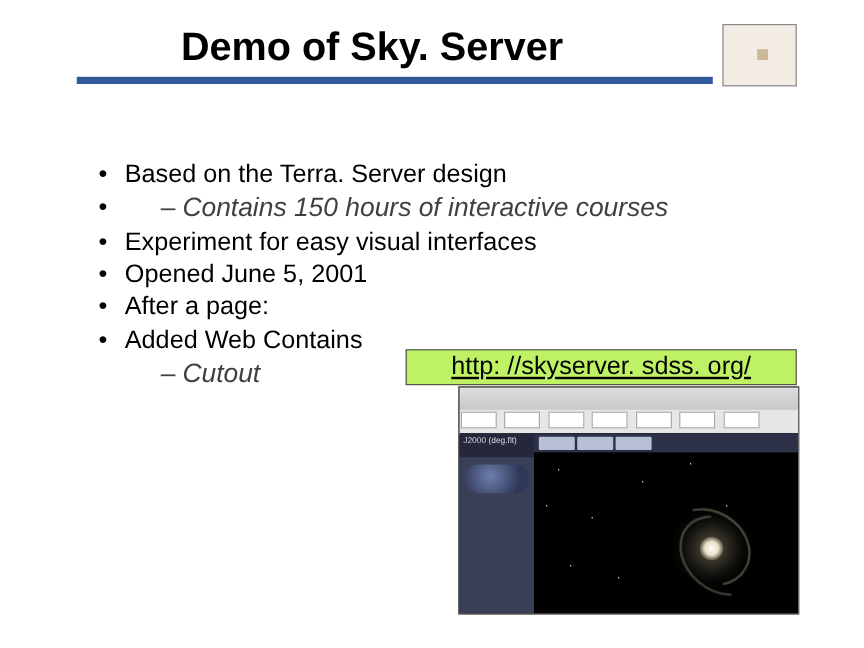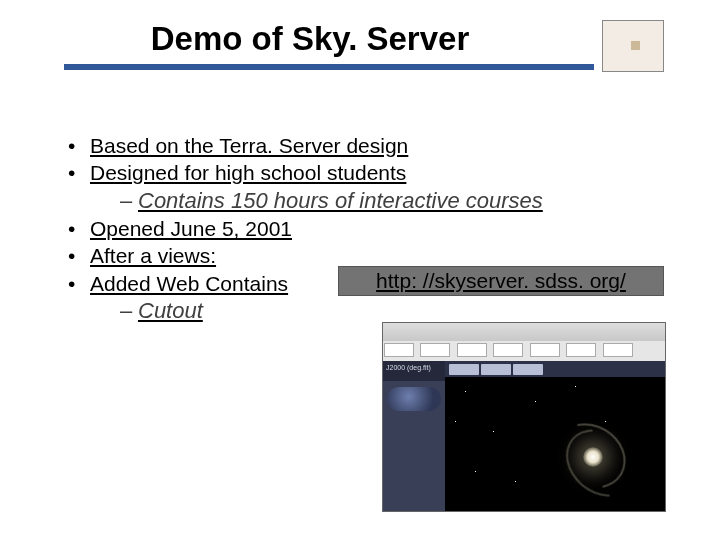--- a/index.html
+++ b/index.html
@@ -52,23 +52,22 @@
     position: absolute;
     top: 41px;
     right: 80px;
     width: 9px;
     height: 9px;
     background: #cbb997;
   }
   .body {
     position: absolute;
     top: 132px;
-    left: 64px;
+    left: 78px;
     width: 610px;
-    text-decoration: underline;
   }
   ul.level1 {
     list-style: none;
     margin: 0;
     padding: 0;
   }
   ul.level1 > li {
     font-size: 21px;
     color: #000;
     line-height: 1.3;
@@ -98,26 +97,26 @@
   }
   ul.level2 > li::before {
     content: "–";
     position: absolute;
     left: 30px;
     top: 0;
     font-style: normal;
   }
   .link-box {
     position: absolute;
-    top: 266px;
+    top: 291px;
     left: 338px;
     width: 326px;
     height: 30px;
     border: 1px solid #555;
-    background: #737373;
+    background: #bef264;
     box-sizing: border-box;
     display: flex;
     align-items: center;
     justify-content: center;
   }
   .link-box span {
     font-size: 21px;
     color: #000;
     text-decoration: underline;
   }
@@ -249,28 +248,28 @@
 
   <div class="title-area">
     <h1 class="title-text">Demo of Sky. Server</h1>
     <div class="rule"></div>
   </div>
 
   <div class="body">
     <ul class="level1">
       <li>Based on the Terra. Server design</li>
       <li>
-        <span>Designed for high school students</span>
         <ul class="level2">
           <li>Contains 150 hours of interactive courses</li>
         </ul>
       </li>
+      <li>Experiment for easy visual interfaces</li>
       <li>Opened June 5, 2001</li>
       <li>
-        <span>After a views:</span>
+        <span>After a page:</span>
       </li>
       <li>
         <span>Added Web Contains</span>
         <ul class="level2">
           <li>Cutout</li>
         </ul>
       </li>
     </ul>
   </div>
 

